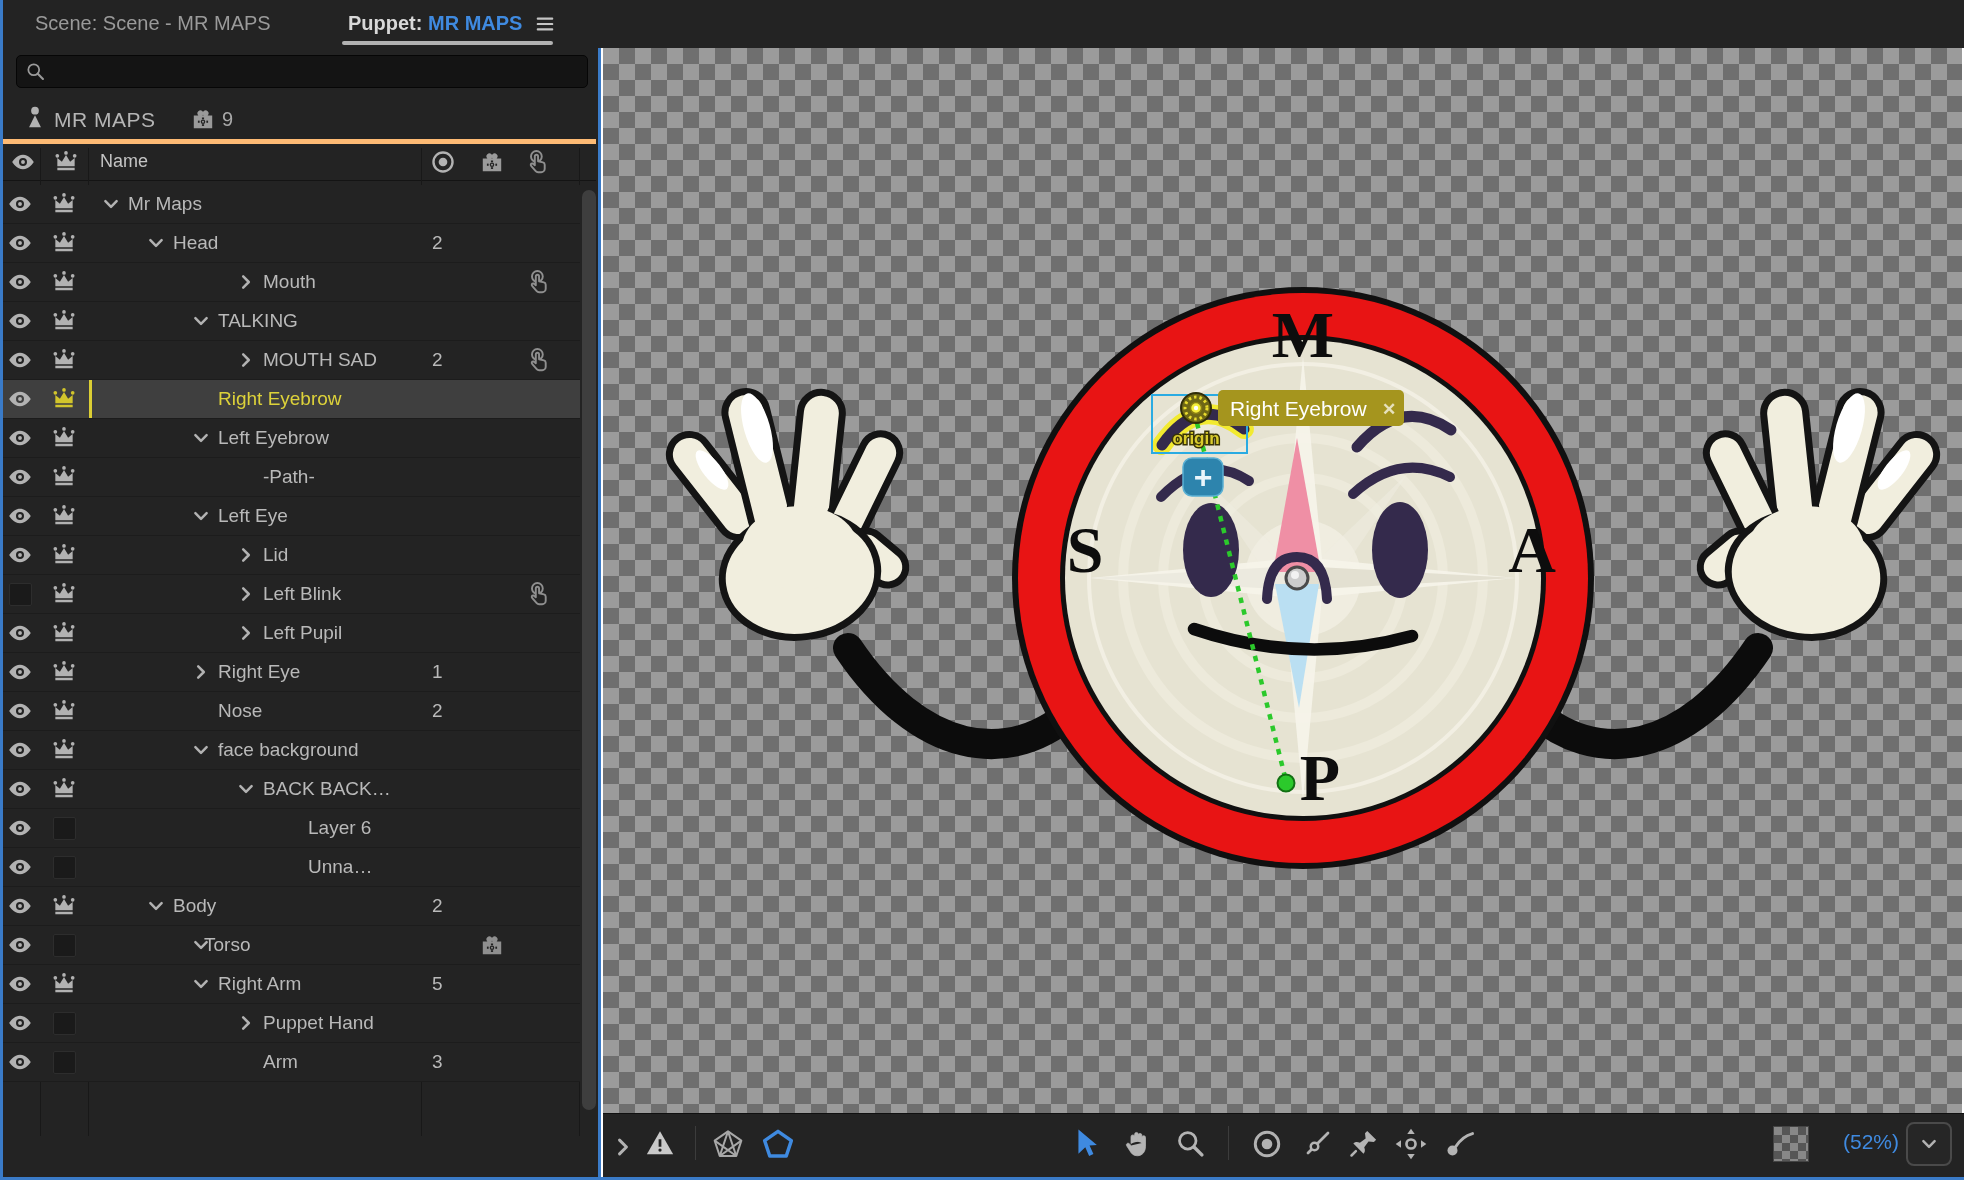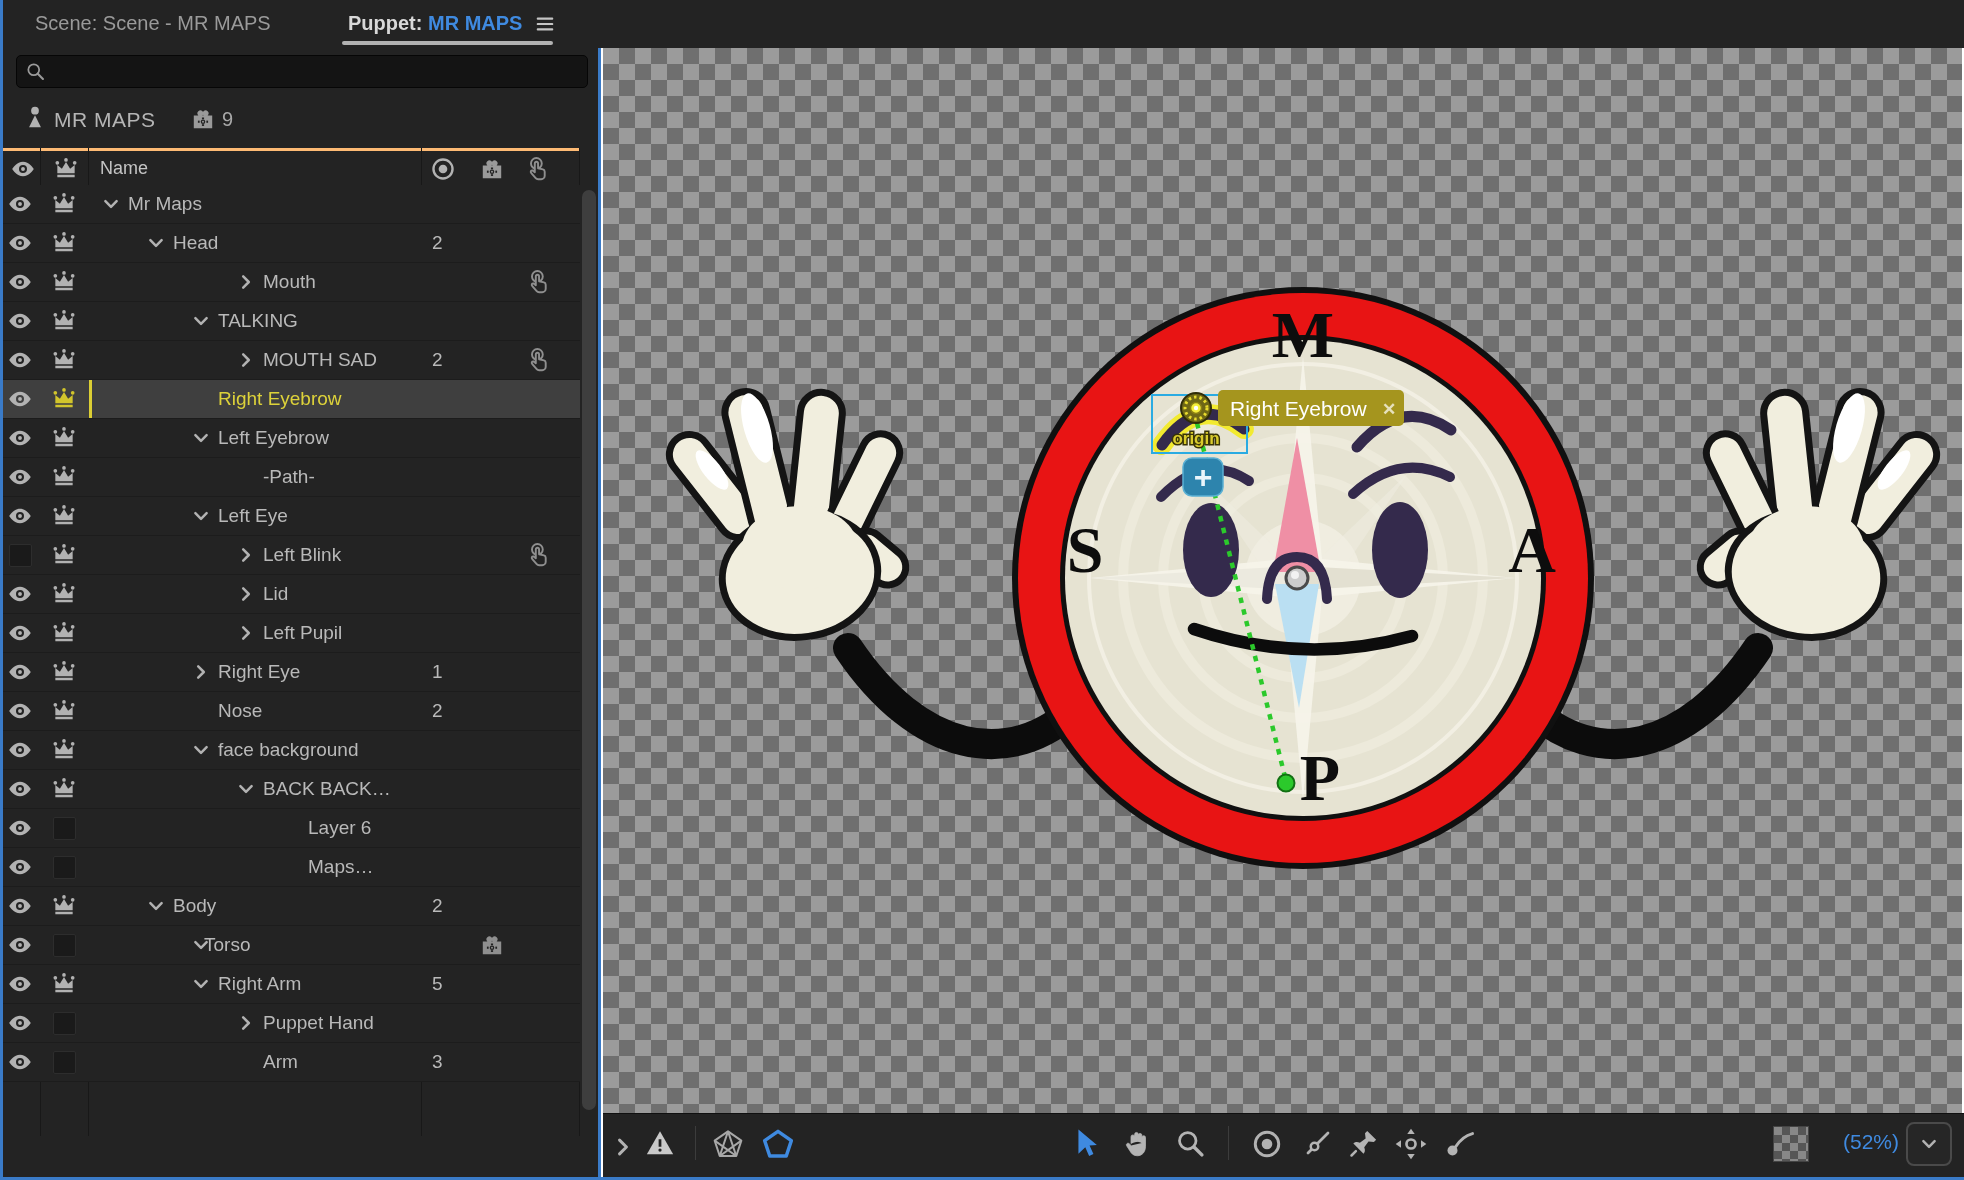--- a/index.html
+++ b/index.html
@@ -15,21 +15,21 @@
   .burger{position:absolute;left:204px;top:13px;width:22px;height:22px;}
   
   .left-panel{position:absolute;left:0;top:48px;width:601px;height:1132px;background:#232323;}
   .searchbox{position:absolute;left:16px;top:7px;width:570px;height:31px;background:#141414;border:1px solid #060606;border-radius:5px;}
   .searchbox .mag{position:absolute;left:8px;top:5px;width:21px;height:21px;}
   .puppet-title{position:absolute;left:0;top:48px;width:601px;height:48px;}
   .puppet-title .person{position:absolute;left:22px;top:8px;width:26px;height:28px;}
   .puppet-title .pname{position:absolute;left:54px;top:12px;font-size:21px;color:#b5b5b5;letter-spacing:.5px;}
   .puppet-title .badge{position:absolute;left:190px;top:10px;width:26px;height:26px;}
   .puppet-title .bcount{position:absolute;left:222px;top:12px;font-size:20px;color:#a8a8a8;}
-  .tree-header{position:absolute;left:0;top:100px;width:580px;height:36px;border-bottom:1px solid #141414;border-top:3px solid #fdba74;}
+  .tree-header{position:absolute;left:0;top:91px;width:580px;height:36px;border-bottom:1px solid #141414;border-top:5px solid #fdba74;padding-left:16px;}
   .tree-header .hname{position:absolute;left:100px;top:7px;font-size:18px;color:#c4c4c4;}
   .colline{position:absolute;top:100px;height:988px;width:1px;background:#181818;}
   .rows{position:absolute;left:0;top:137px;width:580px;}
   .row{position:relative;width:580px;height:38px;border-bottom:1px solid #1c1c1c;background:#232323;}
   .row.sel{background:#3f3f3f;}
   .row .c-eye{position:absolute;left:0;top:0;width:40px;height:38px;display:flex;align-items:center;justify-content:center;}
   .row .c-crown{position:absolute;left:40px;top:0;width:48px;height:38px;display:flex;align-items:center;justify-content:center;}
   .row .selbar{position:absolute;left:89px;top:0;width:3px;height:38px;background:#dbce34;}
   .row .chev{position:absolute;top:10px;width:18px;height:18px;}
   .row .lbl{position:absolute;top:8px;font-size:19px;color:#b9b9b9;white-space:nowrap;}
@@ -330,20 +330,40 @@
                 <circle cx="20" cy="6.3" r="1.7" fill="#b2b2b2"></circle>
               </svg></span>
           </div>
           <span class="chev" style="left: 192px;"><svg width="100%" height="100%" viewBox="0 0 16 16">
               <path d="M3 5.5 L8 10.5 L13 5.5" stroke="#b2b2b2" stroke-width="2.2" fill="none" stroke-linecap="round" stroke-linejoin="round"></path>
             </svg></span>
           <span class="lbl" style="left: 218px;">Left Eye</span>
         </div>
         <div class="row">
           <div class="c-eye">
+            <span style="width:26px;height:26px"><svg width="26" height="26" viewBox="0 0 24 24">
+                <path fill="#b2b2b2" fill-rule="evenodd" d="M12 5.3C6.4 5.3 2.6 11 2 12c.6 1 4.4 6.7 10 6.7S21.4 13 22 12c-.6-1-4.4-6.7-10-6.7zm0 10.4a3.7 3.7 0 1 1 0-7.4 3.7 3.7 0 0 1 0 7.4z"></path>
+                <circle cx="12" cy="12" r="1.8" fill="#b2b2b2"></circle>
+              </svg></span>
+          </div>
+          <div class="c-crown">
+            <span style="width:26px;height:26px"><svg width="26" height="26" viewBox="0 0 24 24">
+                <path fill="#b2b2b2" d="M4 19.5h16v-2.2H4zm0-3.6h16V8.3l-4.2 3.5L12 5.6l-3.8 6.2L4 8.3z"></path>
+                <circle cx="4" cy="6.3" r="1.7" fill="#b2b2b2"></circle>
+                <circle cx="12" cy="3.6" r="1.7" fill="#b2b2b2"></circle>
+                <circle cx="20" cy="6.3" r="1.7" fill="#b2b2b2"></circle>
+              </svg></span>
+          </div>
+          <span class="chev" style="left: 237px;"><svg width="100%" height="100%" viewBox="0 0 16 16">
+              <path d="M5.5 3 L10.5 8 L5.5 13" stroke="#b2b2b2" stroke-width="2.2" fill="none" stroke-linecap="round" stroke-linejoin="round"></path>
+            </svg></span>
+          <span class="lbl" style="left: 263px;">Lid</span>
+        </div>
+        <div class="row">
+          <div class="c-eye">
             <span class="offbox"></span>
           </div>
           <div class="c-crown">
             <span style="width:26px;height:26px"><svg width="26" height="26" viewBox="0 0 24 24">
                 <path fill="#b2b2b2" d="M4 19.5h16v-2.2H4zm0-3.6h16V8.3l-4.2 3.5L12 5.6l-3.8 6.2L4 8.3z"></path>
                 <circle cx="4" cy="6.3" r="1.7" fill="#b2b2b2"></circle>
                 <circle cx="12" cy="3.6" r="1.7" fill="#b2b2b2"></circle>
                 <circle cx="20" cy="6.3" r="1.7" fill="#b2b2b2"></circle>
               </svg></span>
           </div>
@@ -367,40 +387,20 @@
             <span style="width:26px;height:26px"><svg width="26" height="26" viewBox="0 0 24 24">
                 <path fill="#b2b2b2" d="M4 19.5h16v-2.2H4zm0-3.6h16V8.3l-4.2 3.5L12 5.6l-3.8 6.2L4 8.3z"></path>
                 <circle cx="4" cy="6.3" r="1.7" fill="#b2b2b2"></circle>
                 <circle cx="12" cy="3.6" r="1.7" fill="#b2b2b2"></circle>
                 <circle cx="20" cy="6.3" r="1.7" fill="#b2b2b2"></circle>
               </svg></span>
           </div>
           <span class="chev" style="left: 237px;"><svg width="100%" height="100%" viewBox="0 0 16 16">
               <path d="M5.5 3 L10.5 8 L5.5 13" stroke="#b2b2b2" stroke-width="2.2" fill="none" stroke-linecap="round" stroke-linejoin="round"></path>
             </svg></span>
-          <span class="lbl" style="left: 263px;">Lid</span>
-        </div>
-        <div class="row">
-          <div class="c-eye">
-            <span style="width:26px;height:26px"><svg width="26" height="26" viewBox="0 0 24 24">
-                <path fill="#b2b2b2" fill-rule="evenodd" d="M12 5.3C6.4 5.3 2.6 11 2 12c.6 1 4.4 6.7 10 6.7S21.4 13 22 12c-.6-1-4.4-6.7-10-6.7zm0 10.4a3.7 3.7 0 1 1 0-7.4 3.7 3.7 0 0 1 0 7.4z"></path>
-                <circle cx="12" cy="12" r="1.8" fill="#b2b2b2"></circle>
-              </svg></span>
-          </div>
-          <div class="c-crown">
-            <span style="width:26px;height:26px"><svg width="26" height="26" viewBox="0 0 24 24">
-                <path fill="#b2b2b2" d="M4 19.5h16v-2.2H4zm0-3.6h16V8.3l-4.2 3.5L12 5.6l-3.8 6.2L4 8.3z"></path>
-                <circle cx="4" cy="6.3" r="1.7" fill="#b2b2b2"></circle>
-                <circle cx="12" cy="3.6" r="1.7" fill="#b2b2b2"></circle>
-                <circle cx="20" cy="6.3" r="1.7" fill="#b2b2b2"></circle>
-              </svg></span>
-          </div>
-          <span class="chev" style="left: 237px;"><svg width="100%" height="100%" viewBox="0 0 16 16">
-              <path d="M5.5 3 L10.5 8 L5.5 13" stroke="#b2b2b2" stroke-width="2.2" fill="none" stroke-linecap="round" stroke-linejoin="round"></path>
-            </svg></span>
           <span class="lbl" style="left: 263px;">Left Pupil</span>
         </div>
         <div class="row">
           <div class="c-eye">
             <span style="width:26px;height:26px"><svg width="26" height="26" viewBox="0 0 24 24">
                 <path fill="#b2b2b2" fill-rule="evenodd" d="M12 5.3C6.4 5.3 2.6 11 2 12c.6 1 4.4 6.7 10 6.7S21.4 13 22 12c-.6-1-4.4-6.7-10-6.7zm0 10.4a3.7 3.7 0 1 1 0-7.4 3.7 3.7 0 0 1 0 7.4z"></path>
                 <circle cx="12" cy="12" r="1.8" fill="#b2b2b2"></circle>
               </svg></span>
           </div>
           <div class="c-crown">
@@ -490,21 +490,21 @@
         <div class="row">
           <div class="c-eye">
             <span style="width:26px;height:26px"><svg width="26" height="26" viewBox="0 0 24 24">
                 <path fill="#b2b2b2" fill-rule="evenodd" d="M12 5.3C6.4 5.3 2.6 11 2 12c.6 1 4.4 6.7 10 6.7S21.4 13 22 12c-.6-1-4.4-6.7-10-6.7zm0 10.4a3.7 3.7 0 1 1 0-7.4 3.7 3.7 0 0 1 0 7.4z"></path>
                 <circle cx="12" cy="12" r="1.8" fill="#b2b2b2"></circle>
               </svg></span>
           </div>
           <div class="c-crown">
             <span class="offbox"></span>
           </div>
-          <span class="lbl" style="left: 308px;">Maps…</span>
+          <span class="lbl" style="left: 308px;">Unna…</span>
         </div>
         <div class="row">
           <div class="c-eye">
             <span style="width:26px;height:26px"><svg width="26" height="26" viewBox="0 0 24 24">
                 <path fill="#b2b2b2" fill-rule="evenodd" d="M12 5.3C6.4 5.3 2.6 11 2 12c.6 1 4.4 6.7 10 6.7S21.4 13 22 12c-.6-1-4.4-6.7-10-6.7zm0 10.4a3.7 3.7 0 1 1 0-7.4 3.7 3.7 0 0 1 0 7.4z"></path>
                 <circle cx="12" cy="12" r="1.8" fill="#b2b2b2"></circle>
               </svg></span>
           </div>
           <div class="c-crown">
             <span style="width:26px;height:26px"><svg width="26" height="26" viewBox="0 0 24 24">

